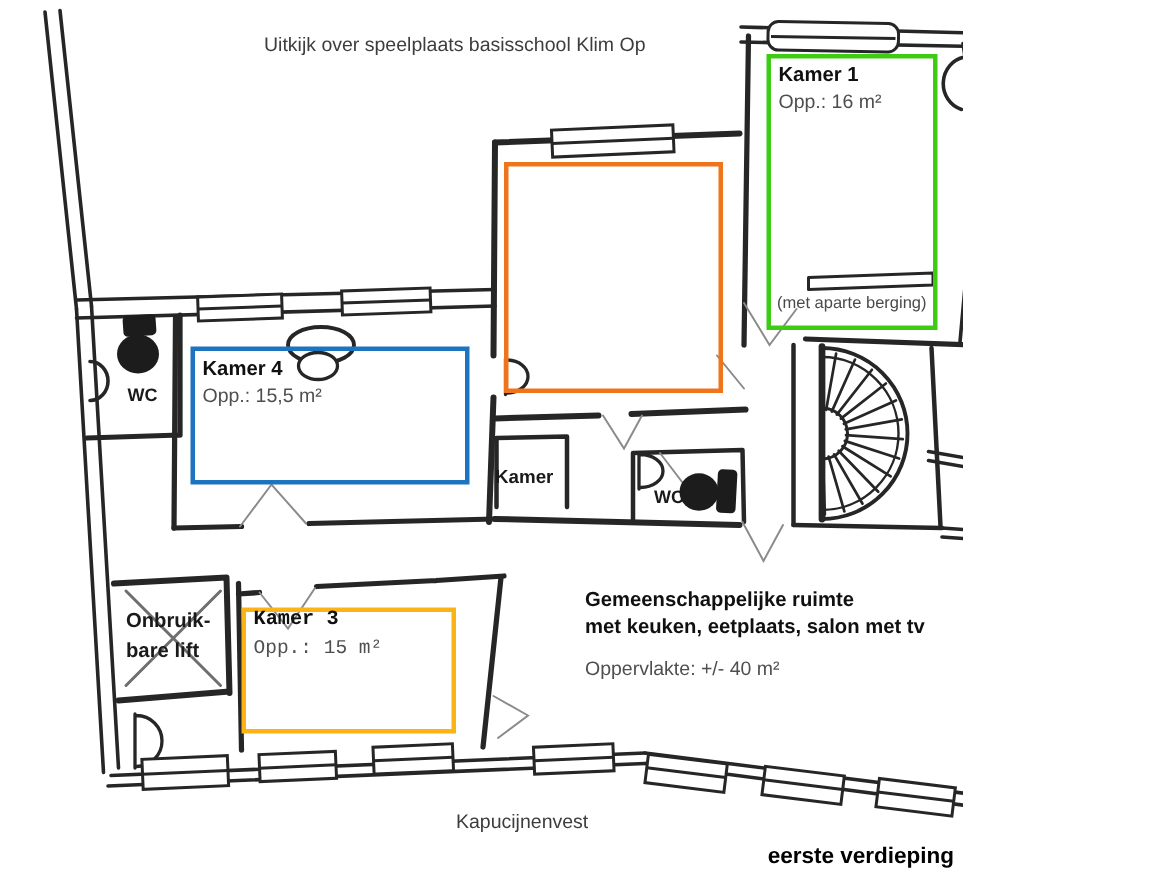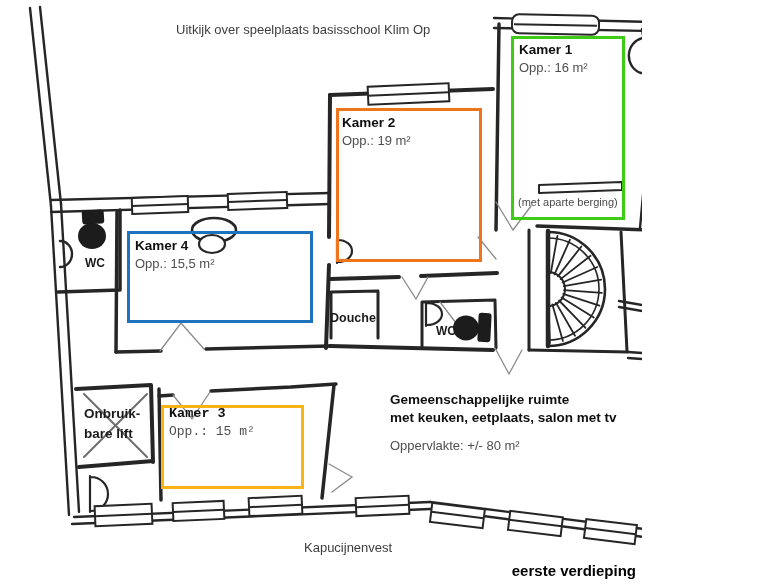--- a/index.html
+++ b/index.html
@@ -197,46 +197,42 @@
   <div class="room-box" style="left: 127px; top: 231px; width: 186px; height: 92px; border-color: rgb(30, 115, 190);"></div>
 
   <div class="lbl note" style="left:176px;top:22px;">Uitkijk over speelplaats basisschool Klim Op</div>
 
   <div class="lbl room-label" style="left:519px;top:42px;">
     <div class="name">Kamer 1</div>
     <div class="area">Opp.: 16 m²</div>
   </div>
   <div class="lbl small-note" style="left:496px;top:196px;margin-left:22px;">(met aparte berging)</div>
 
-  <div class="lbl room-label" style="left:342px;top:115px;">
-    <div class="name">Kamer 2</div>
-    <div class="area">Opp.: 19 m²</div>
-  </div>
 
   <div class="lbl room-label" style="left:169px;top:406px;font-family:Liberation Mono, monospace;">
     <div class="name">Kamer 3</div>
     <div class="area">Opp.: 15 m²</div>
   </div>
 
   <div class="lbl room-label" style="left:135px;top:238px;">
     <div class="name">Kamer 4</div>
     <div class="area">Opp.: 15,5 m²</div>
   </div>
 
-  <div class="lbl fixture" style="left:330px;top:311px;font-size:12.5px;">Douche</div>
+  <div class="lbl fixture" style="left:330px;top:311px;font-size:12.5px;">Kamer</div>
   <div class="lbl fixture" style="left:436px;top:324px;font-size:12px;">WC</div>
   <div class="lbl fixture" style="left:85px;top:256px;font-size:12px;">WC</div>
 
   <div class="lbl lift" style="left:84px;top:404px;">
     <div>Onbruik-</div>
     <div>bare lift</div>
   </div>
 
   <div class="lbl common" style="left:390px;top:391px;">
     <div class="l1">Gemeenschappelijke ruimte</div>
     <div class="l1">met keuken, eetplaats, salon met tv</div>
-    <div class="area">Oppervlakte: +/- 80 m²</div>
+    <div class="area">Oppervlakte: +/- 40 m²</div>
   </div>
 
   <div class="lbl street" style="left:286px;top:540px;">Kapucijnenvest</div>
   <div class="lbl floor-label" style="right:6px;top:562px;">eerste verdieping</div>
 
 </div>
 
 </body></html>

